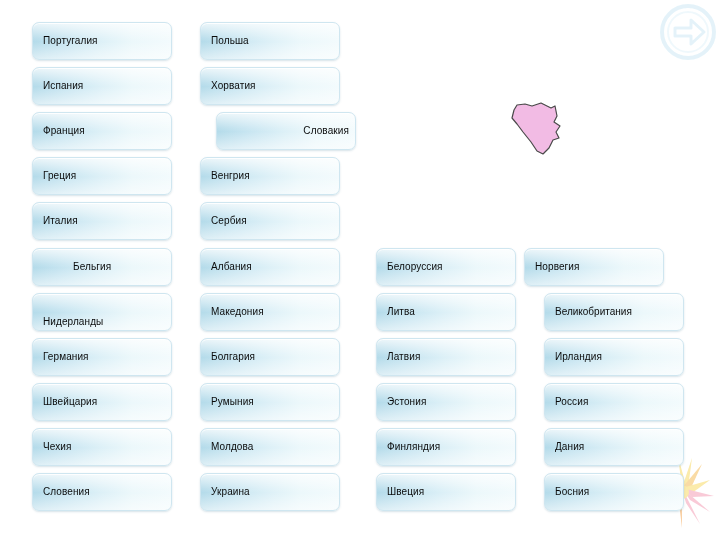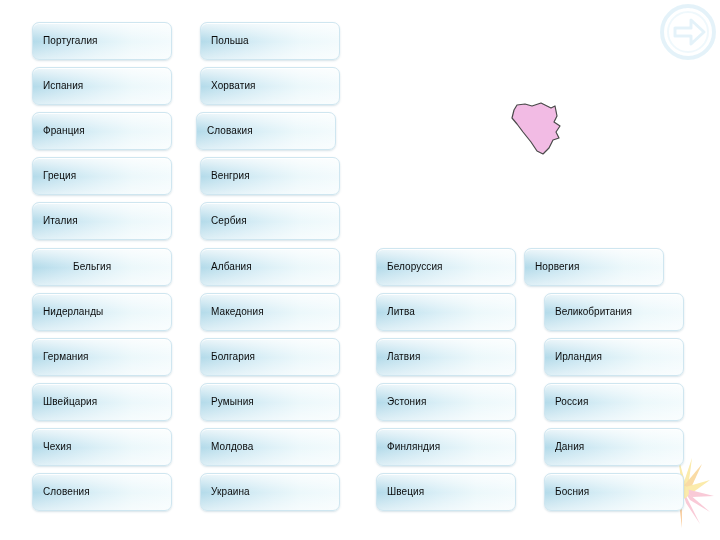--- a/index.html
+++ b/index.html
@@ -150,42 +150,42 @@
       </div>
       <div class="country-button" style="left: 32px; top: 157px;">
         <span class="label">Греция</span>
       </div>
       <div class="country-button" style="left: 32px; top: 202px;">
         <span class="label">Италия</span>
       </div>
       <div class="country-button" style="left: 32px; top: 248px; padding-left: 40px;">
         <span class="label">Бельгия</span>
       </div>
-      <div class="country-button" style="left: 32px; top: 293px;">
+      <div class="country-button" style="left: 32px; top: 293px; align-items: flex-end;">
         <span class="label">Нидерланды</span>
       </div>
       <div class="country-button" style="left: 32px; top: 338px;">
         <span class="label">Германия</span>
       </div>
       <div class="country-button" style="left: 32px; top: 383px;">
         <span class="label">Швейцария</span>
       </div>
       <div class="country-button" style="left: 32px; top: 428px;">
         <span class="label">Чехия</span>
       </div>
       <div class="country-button" style="left: 32px; top: 473px;">
         <span class="label">Словения</span>
       </div>
       <div class="country-button" style="left: 200px; top: 22px;">
         <span class="label">Польша</span>
       </div>
       <div class="country-button" style="left: 200px; top: 67px;">
         <span class="label">Хорватия</span>
       </div>
-      <div class="country-button" style="left: 196px; top: 112px;">
+      <div class="country-button" style="left: 216px; top: 112px; justify-content: flex-end;">
         <span class="label">Словакия</span>
       </div>
       <div class="country-button" style="left: 200px; top: 157px;">
         <span class="label">Венгрия</span>
       </div>
       <div class="country-button" style="left: 200px; top: 202px;">
         <span class="label">Сербия</span>
       </div>
       <div class="country-button" style="left: 200px; top: 293px;">
         <span class="label">Македония</span>

